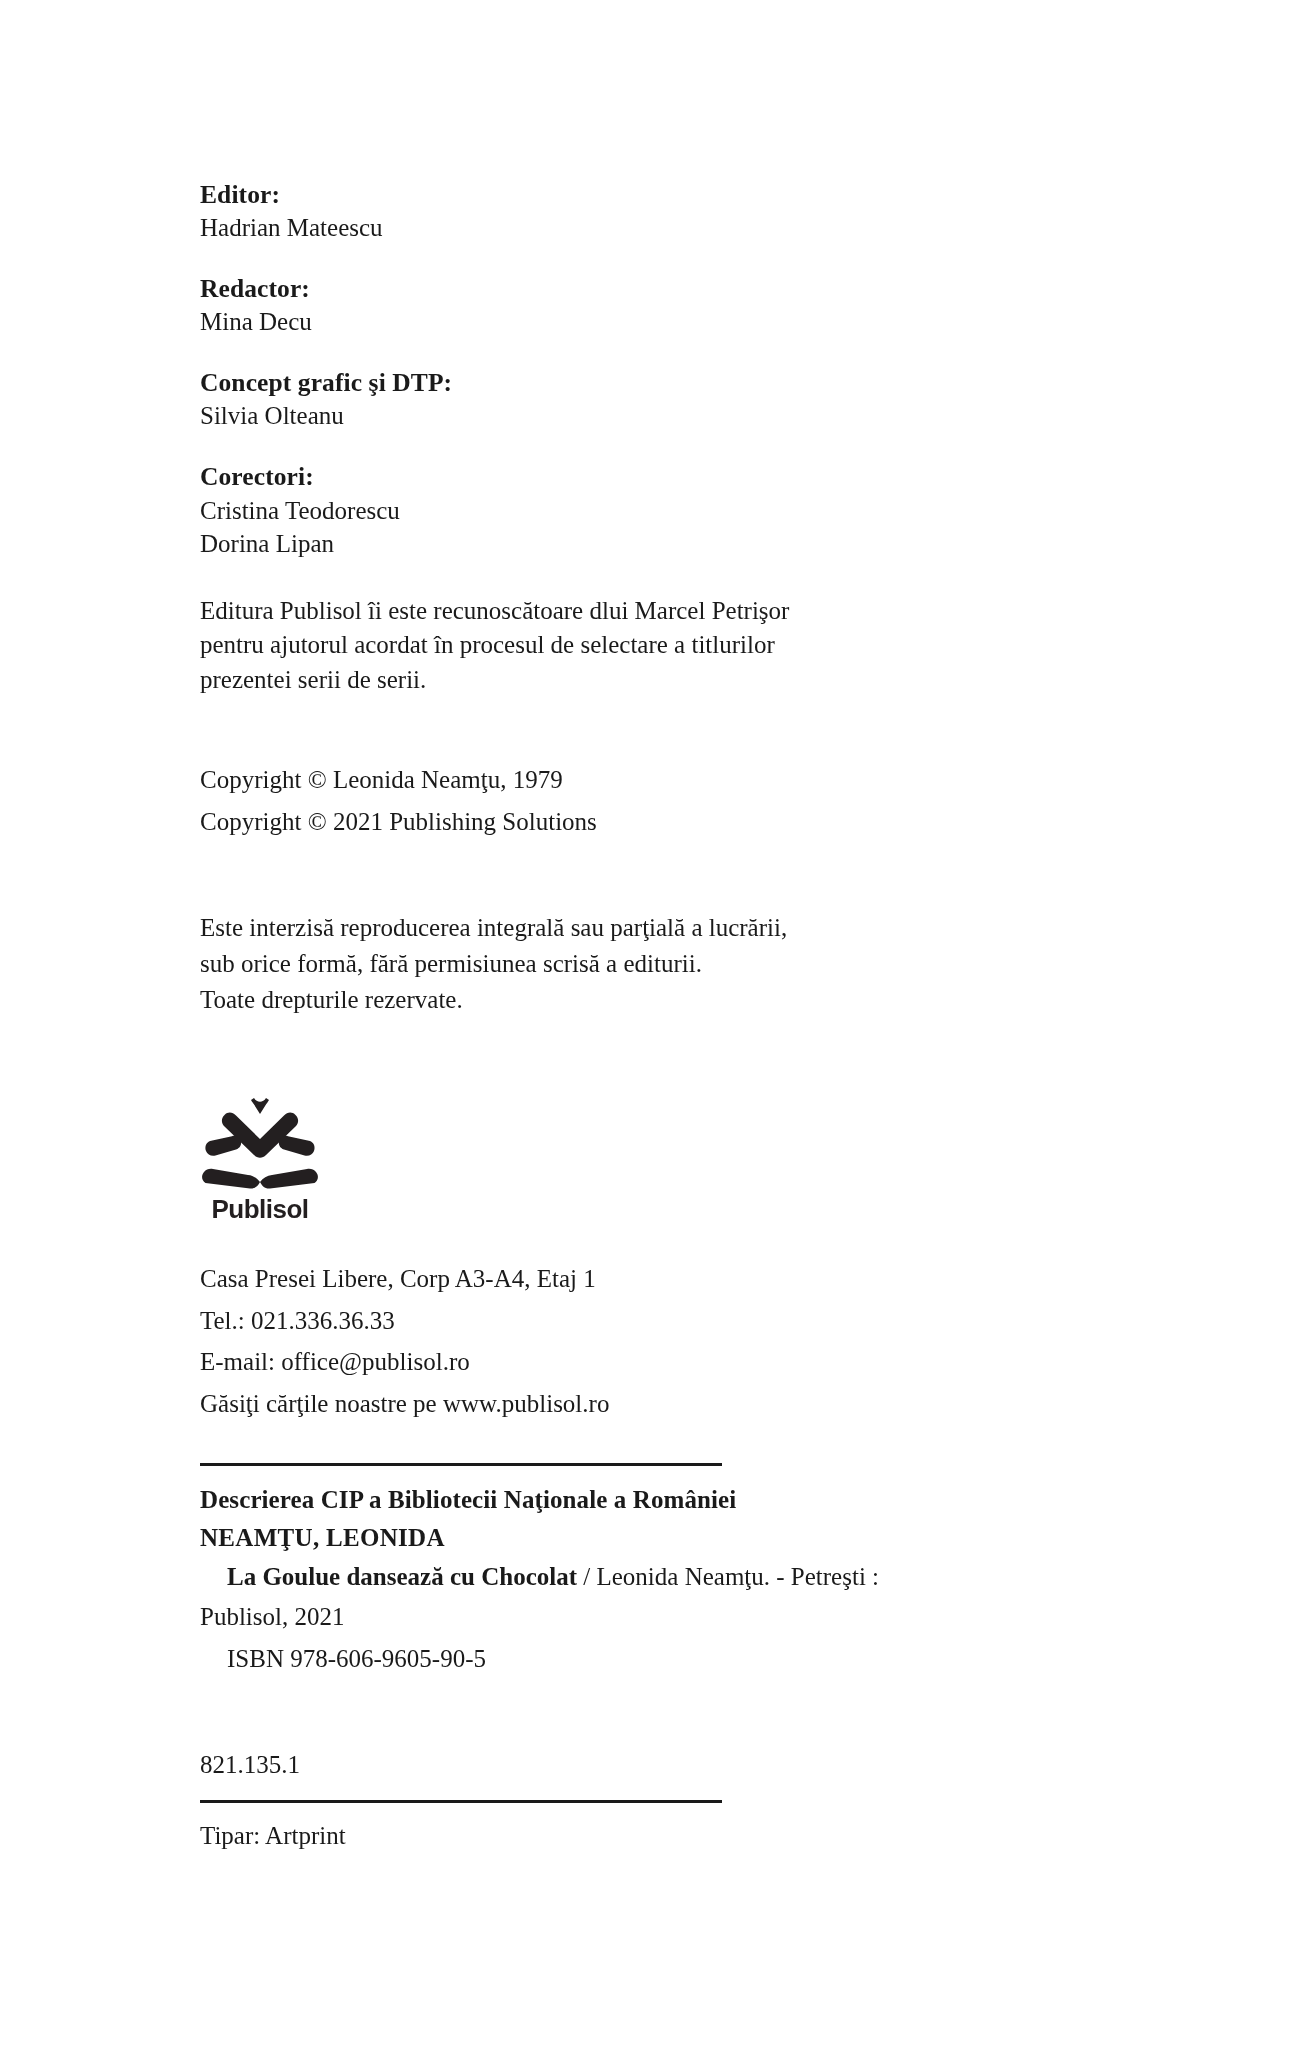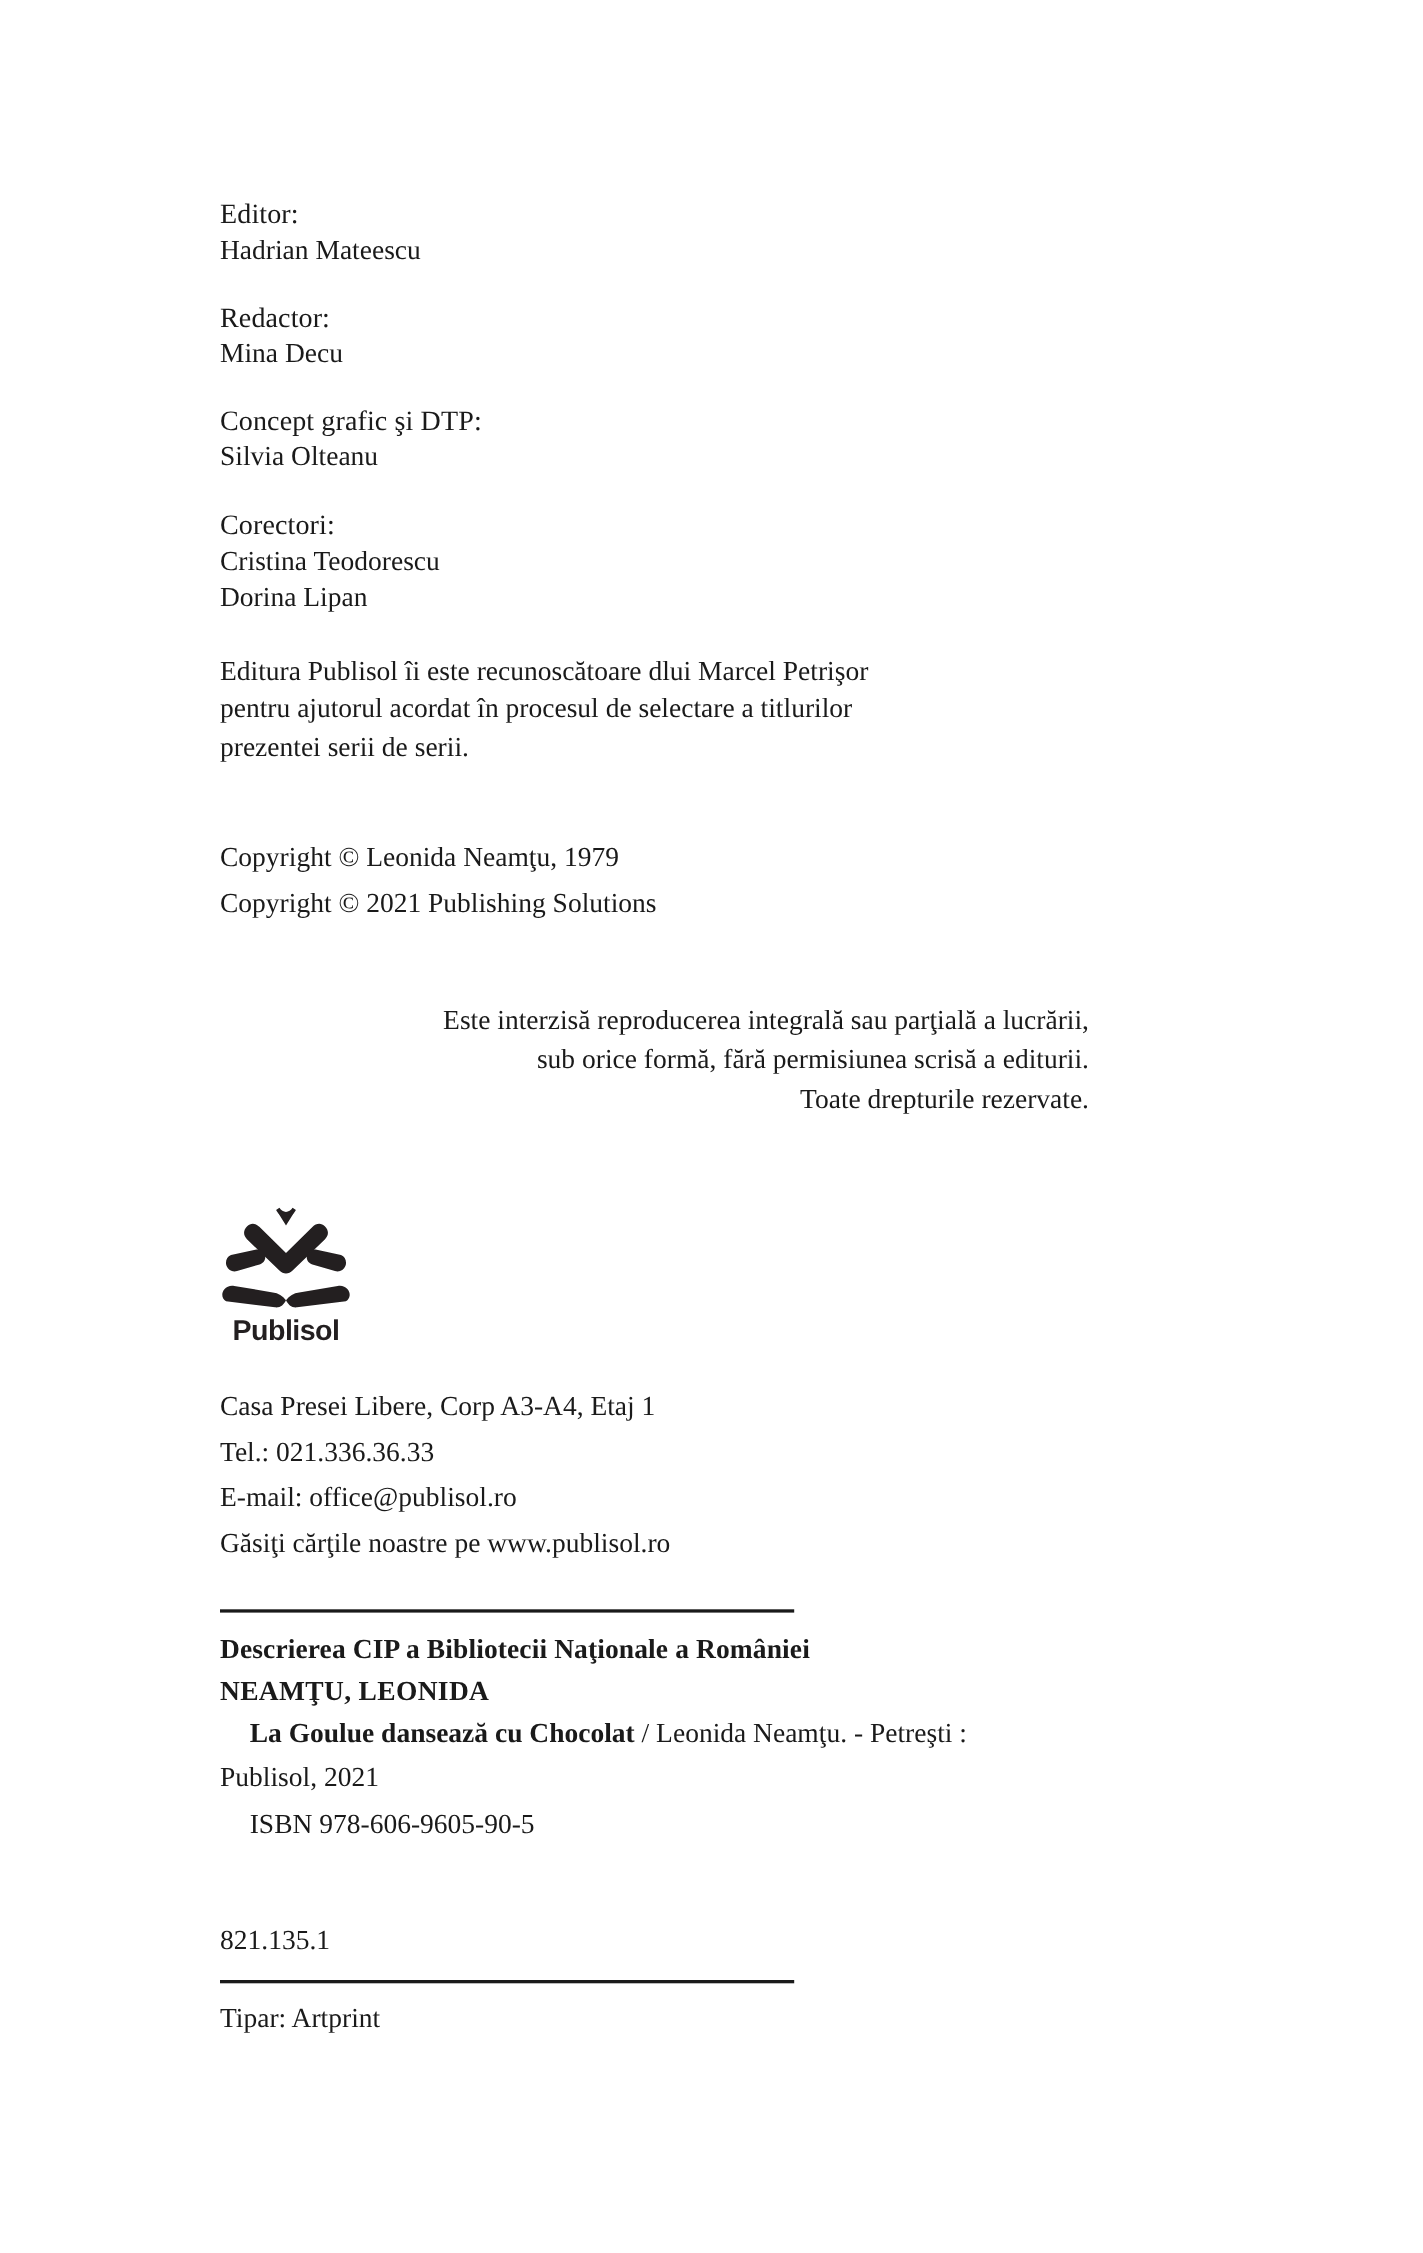--- a/index.html
+++ b/index.html
@@ -25,21 +25,21 @@
     left: 200px;
     top: 178px;
     width: 790px;
   }
 
   
   .credit-block {
     margin-bottom: 28px;
   }
   .credit-role {
-    font-weight: normal;
+    font-weight: bold;
     font-size: 25.5px;
     line-height: 1.30;
     letter-spacing: 0.1px;
   }
   .credit-name {
     font-size: 25px;
     line-height: 1.32;
   }
 
   
@@ -59,21 +59,20 @@
     margin-top: 62px;
   }
   .copyright .para-line {
     line-height: 1.66;
   }
   .rights {
     margin-top: 68px;
   }
   .rights .para-line {
     line-height: 1.44;
-    text-align: right;
   }
 
   
   .logo {
     position: absolute;
     left: 200px;
     top: 1096px;
     width: 120px;
     text-align: center;
   }

